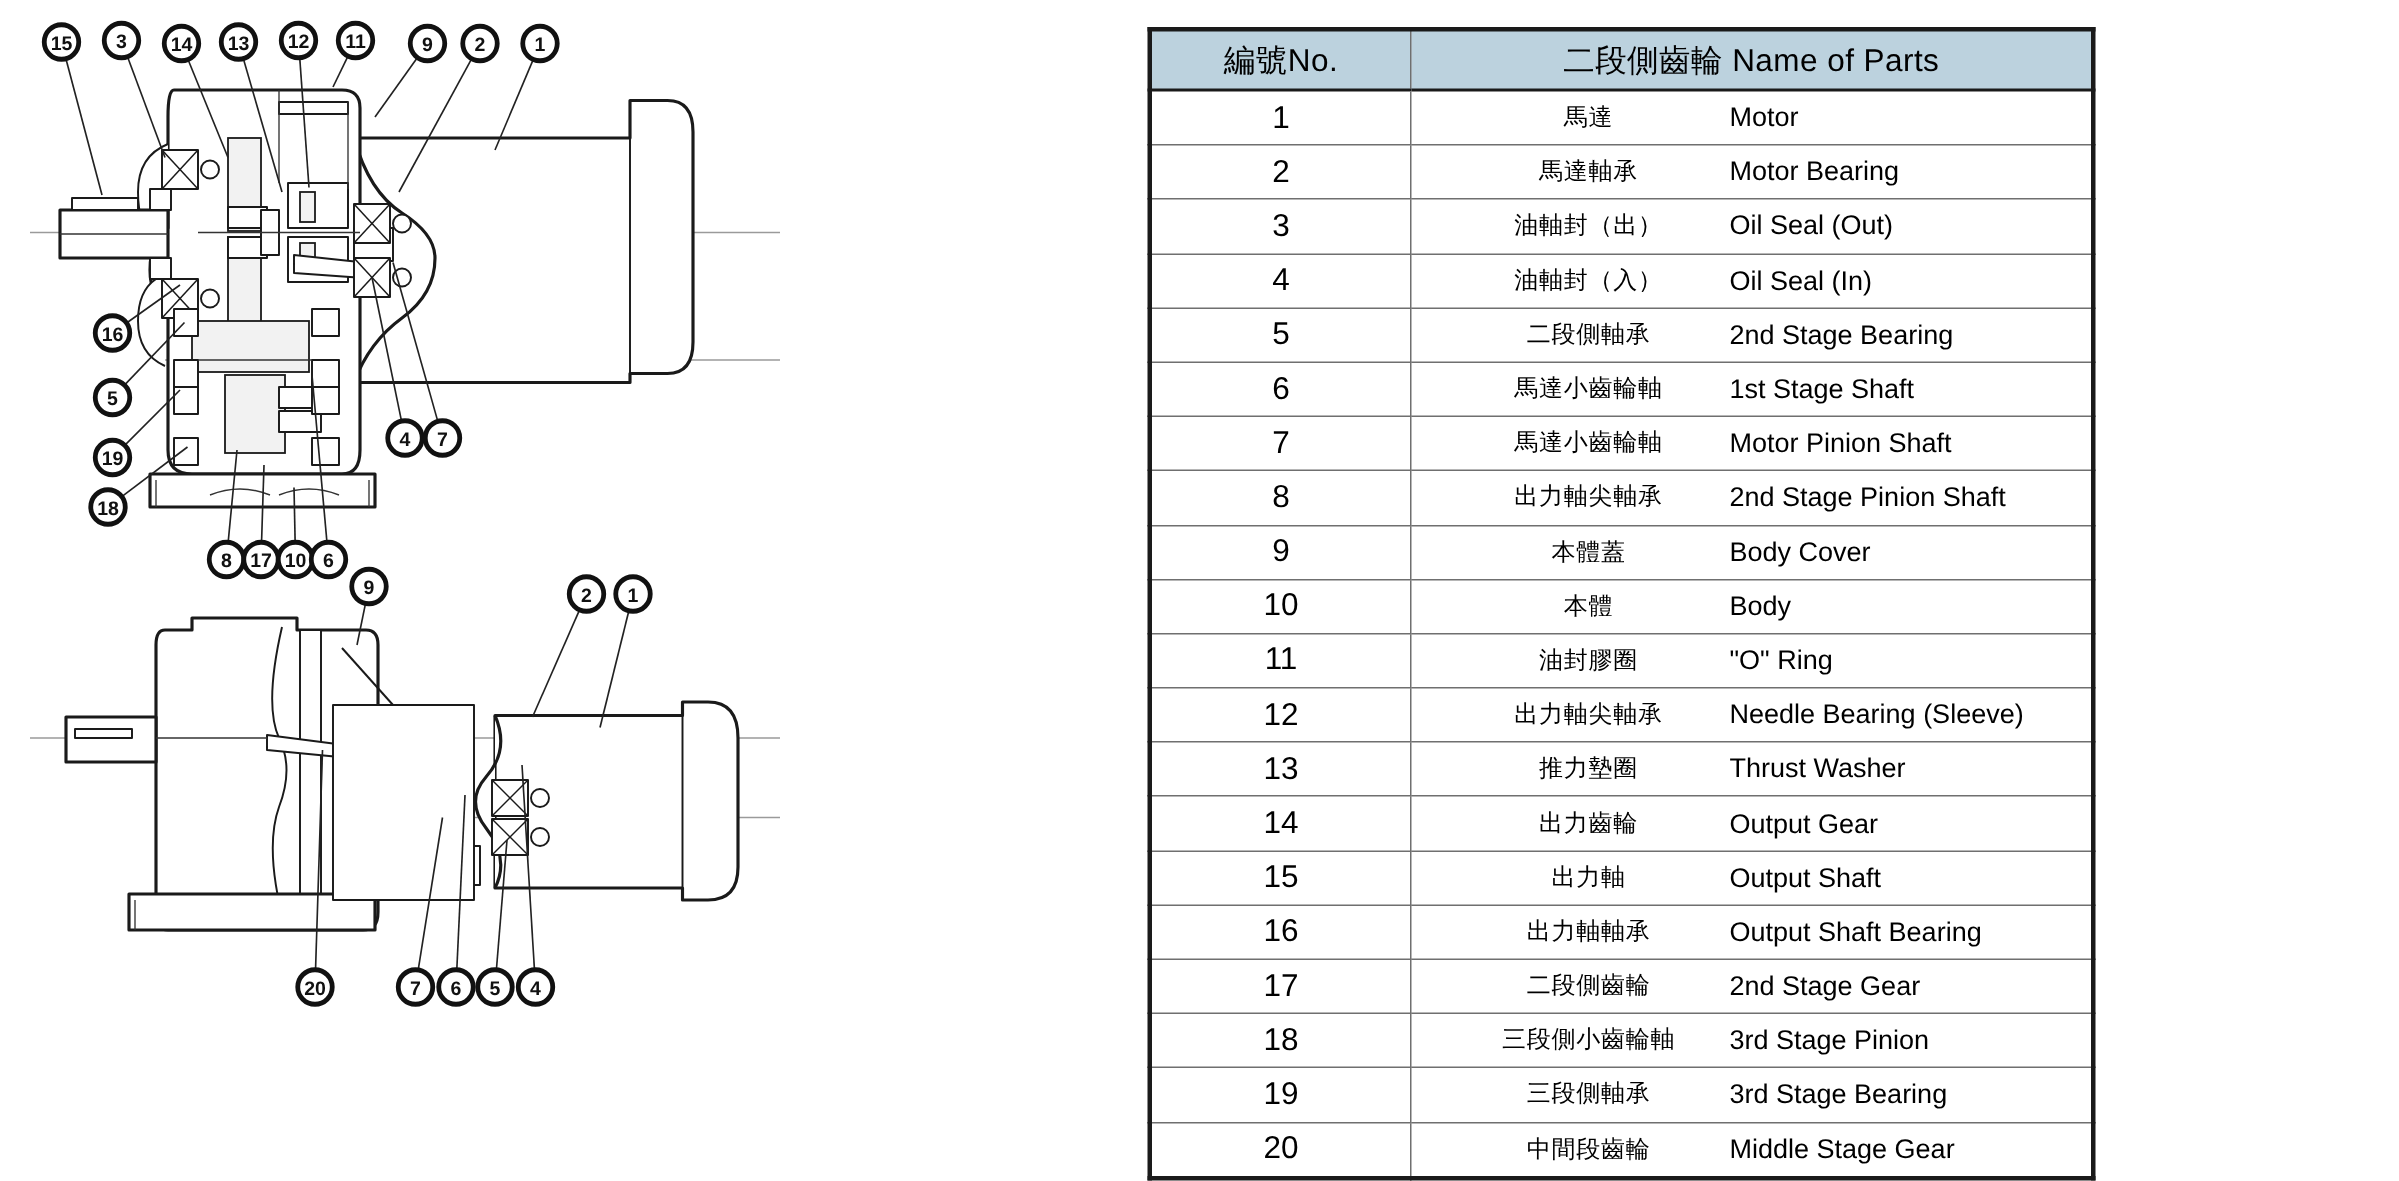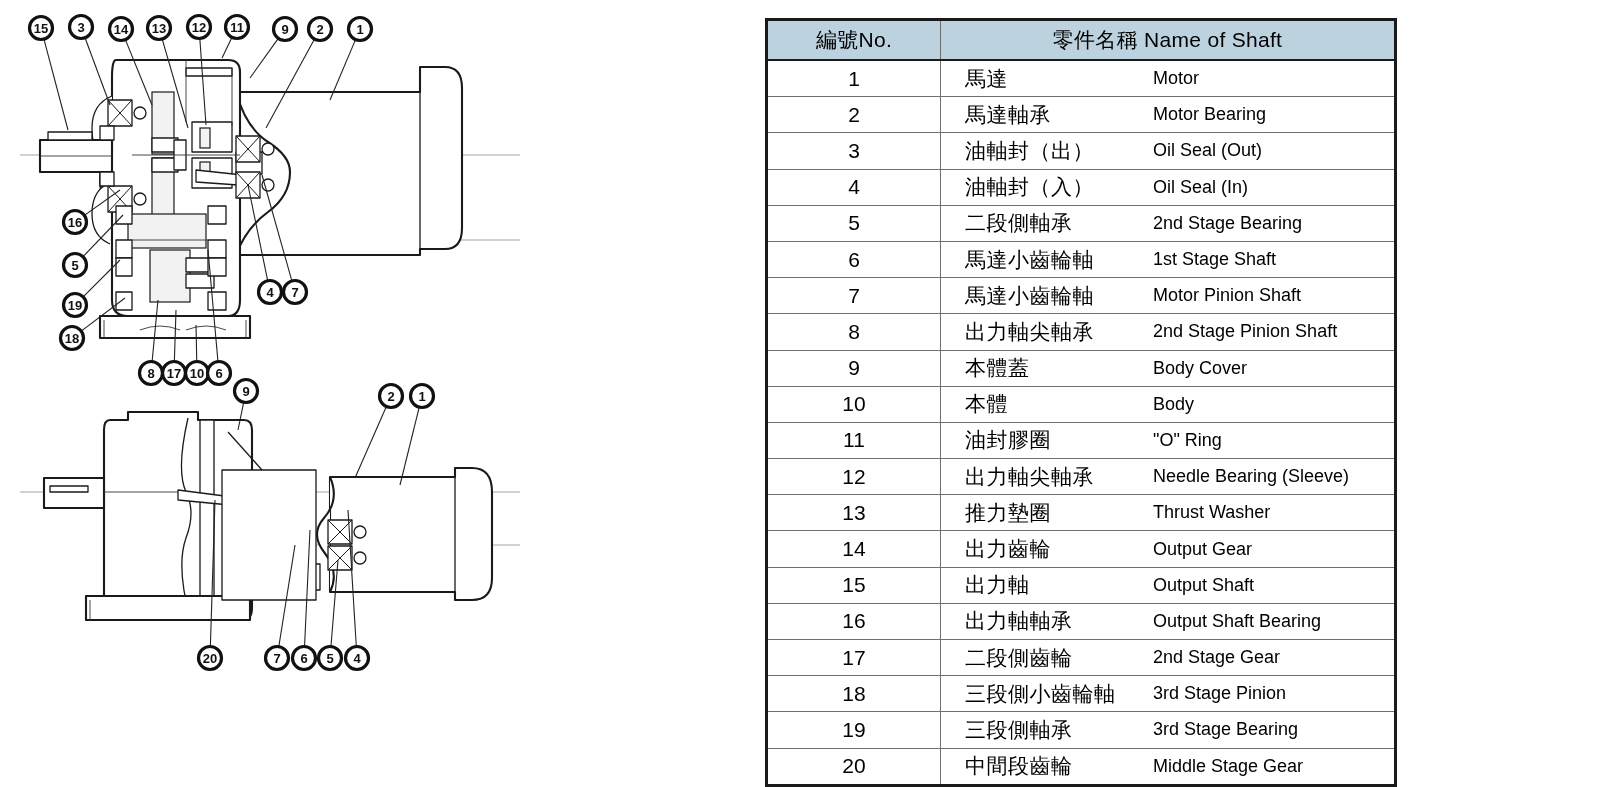--- a/index.html
+++ b/index.html
@@ -50,21 +50,21 @@
     border-right:2px solid #1a1a1a;
   }
   th.col-name, td.col-name{width:auto;}
   .hdr-txt{font-size:21px;letter-spacing:.3px;}
   td.col-no{font-size:21px;height:35.2px;}
   td.col-name{height:35.2px;}
   .name-wrap{display:flex;align-items:center;height:100%;}
   .zh{
     width:212px;flex:0 0 212px;
     padding-left:24px;box-sizing:border-box;
-    font-size:21px;letter-spacing:.5px;white-space:nowrap;
+    font-size:16px;letter-spacing:.5px;white-space:nowrap;text-align:center;
   }
   .en{font-size:18px;white-space:nowrap;}
 </style>
 </head>
 <body>
 
 <div id="diagram-pane">
   <svg id="diagram-svg" width="760" height="787" viewBox="0 0 760 787">
 
     <g>
@@ -304,21 +304,21 @@
 </div>
 
 <div id="table-pane">
   <table class="parts">
     <thead>
       <tr>
         <th class="col-no">
           <span class="hdr-txt">編號No.</span>
         </th>
         <th class="col-name">
-          <span class="hdr-txt">零件名稱 Name of Shaft</span>
+          <span class="hdr-txt">二段側齒輪 Name of Parts</span>
         </th>
       </tr>
     </thead>
     <tbody id="parts-tbody">
         <tr>
           <td class="col-no">1</td>
           <td class="col-name">
             <div class="name-wrap">
               <span class="zh">馬達</span>
               <span class="en">Motor</span>

